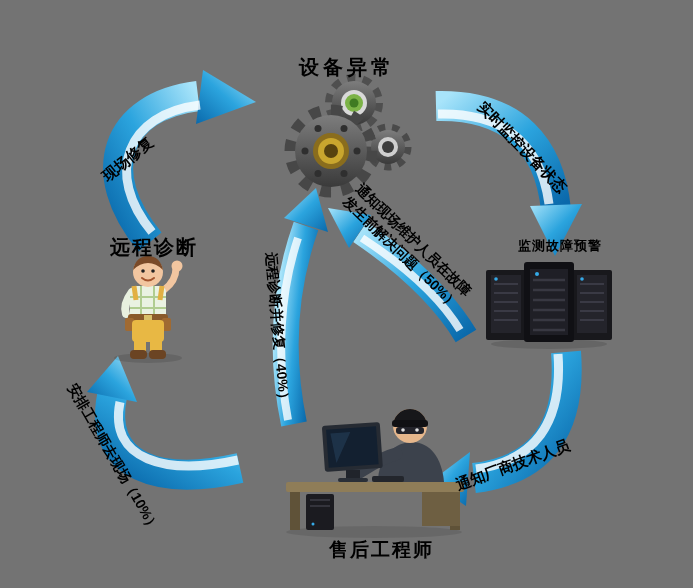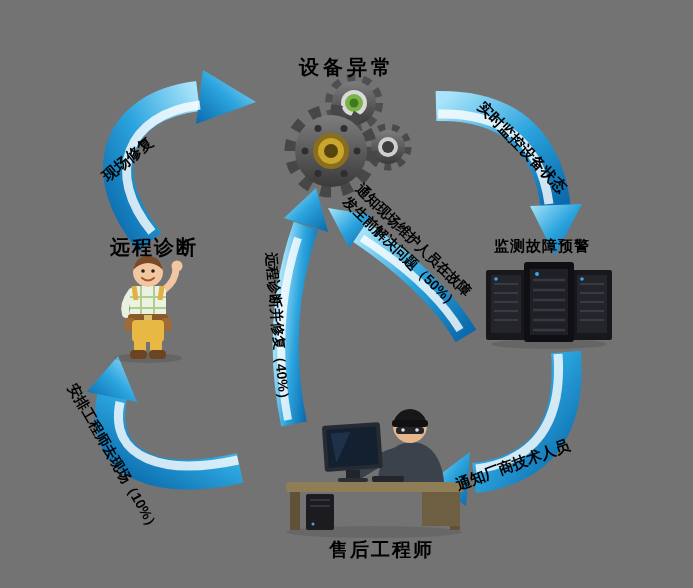--- a/index.html
+++ b/index.html
@@ -8,21 +8,21 @@
   #canvas {
     position:relative; width:693px; height:588px;
     background:#737373; overflow:hidden;
   }
   #art { position:absolute; left:0; top:0; width:693px; height:588px; }
   .node-label, .edge-label {
     position:absolute; color:#000; font-weight:bold; text-align:center;
     white-space:nowrap; pointer-events:none;
   }
   #lbl-equipment { left:287px; top:54px; width:120px; font-size:20px; letter-spacing:4px; }
-  #lbl-monitor   { left:478px; top:237px; width:128px; font-size:15px; letter-spacing:1px; }
+  #lbl-monitor   { left:496px; top:237px; width:128px; font-size:13px; letter-spacing:1px; }
   #lbl-engineer  { left:94px;  top:234px; width:120px; font-size:20px; letter-spacing:2px; }
   #lbl-remote    { left:329px; top:537px; width:92px;  font-size:19px; letter-spacing:2px; }
 
   #lbl-onsite-repair { left:84px;  top:150px; width:88px;  font-size:15px; transform:rotate(-39deg); }
   #lbl-realtime      { left:452px; top:138px; width:140px; font-size:15px; transform:rotate(46deg); }
   #lbl-notify-vendor { left:447px; top:456px; width:132px; font-size:15px; transform:rotate(-20deg); }
   #lbl-arrange       { left:27px;  top:449px; width:172px; font-size:14px; transform:rotate(60deg); }
   #lbl-remote-fix    { left:268px; top:245px; height:168px; font-size:14px;
                        writing-mode:vertical-rl; text-orientation:sideways;
                        transform:rotate(-5deg); }

